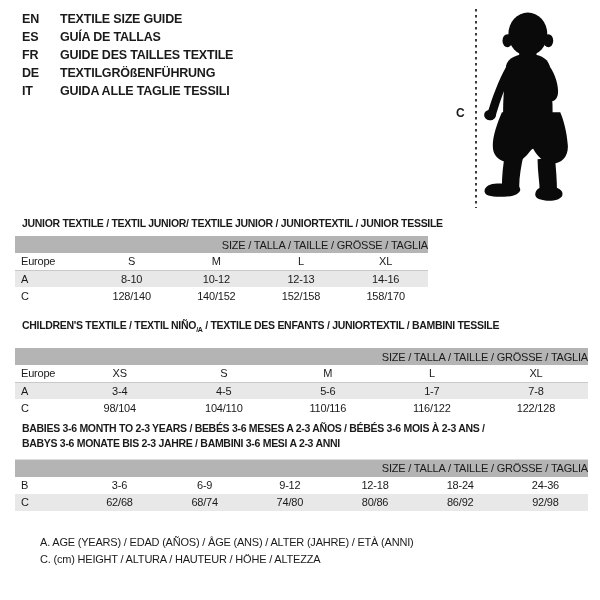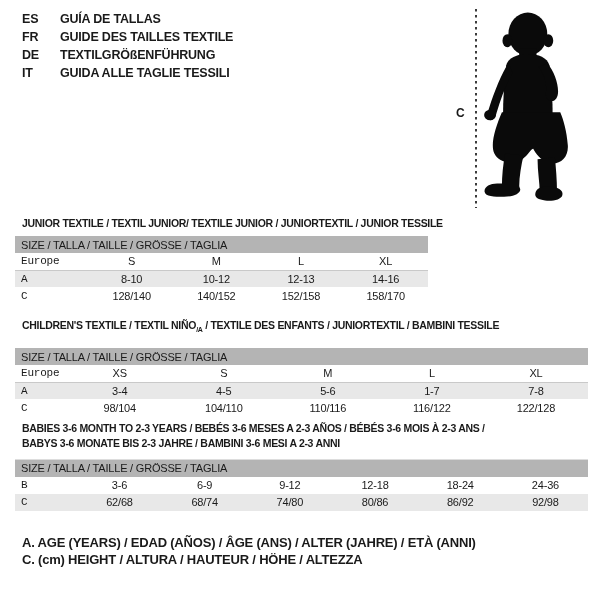--- a/index.html
+++ b/index.html
@@ -30,44 +30,48 @@
   }
   .sub-a { font-size:7px; vertical-align:sub; }
 
   
   .size-table {
     position:absolute;
     border-collapse:collapse; table-layout:fixed;
     font-size:11px; letter-spacing:-0.2px;
   }
   .size-table td { height:17px; padding:0; text-align:center; vertical-align:middle; overflow:hidden; }
-  .size-table td.rowlabel { text-align:left; padding-left:6px;font-family:Liberation Mono, monospace; }
-  .size-bar td { background:#b4b4b4; text-align:left; padding-left:6px; }
+  .size-table td.rowlabel { text-align:left; padding-left:6px; }
+  .size-bar td { background:#b4b4b4; text-align:right; padding-left:6px; }
   tr.shade td { background:#e8e8e8; }
   tr.underline td { border-bottom:1px solid #c9c9c9; }
 
   #junior-table   { left:15px; top:236px; width:413px; }
   #children-table { left:15px; top:348px; width:573px; }
   #babies-table   { left:15px; top:459px; width:573px; border-top:1px solid #dddddd; }
 
   #junior-title   { top:216px; }
   #children-title { top:318px; }
   #babies-title   { top:421px; }
 
   
   .footnotes {
-    position:absolute; left:22px; top:534px;
-    font-weight:bold; font-size:13px; letter-spacing:-0.2px; line-height:17px;
+    position:absolute; left:40px; top:534px;
+    font-weight:normal; font-size:11px; letter-spacing:-0.2px; line-height:17px;
     white-space:nowrap;
   }
 </style>
 </head>
 <body>
 
 <div class="langs">
+  <div class="lang-row">
+    <span class="lang-code">EN</span>
+    <span class="lang-label">TEXTILE SIZE GUIDE</span>
+  </div>
   <div class="lang-row">
     <span class="lang-code">ES</span>
     <span class="lang-label">GUÍA DE TALLAS</span>
   </div>
   <div class="lang-row">
     <span class="lang-code">FR</span>
     <span class="lang-label">GUIDE DES TAILLES TEXTILE</span>
   </div>
   <div class="lang-row">
     <span class="lang-code">DE</span>

